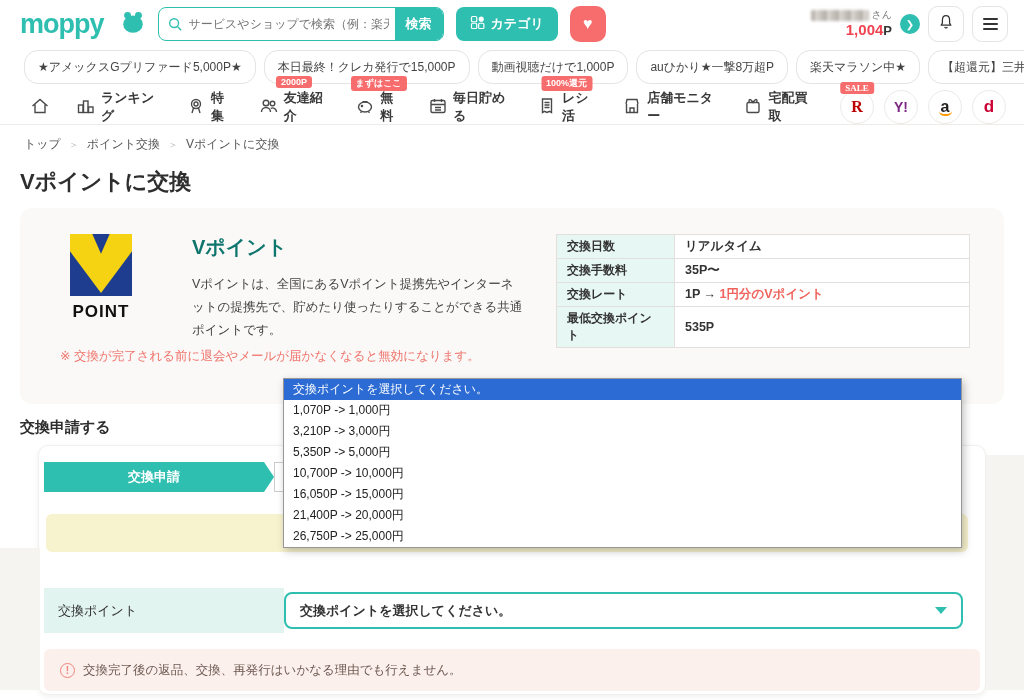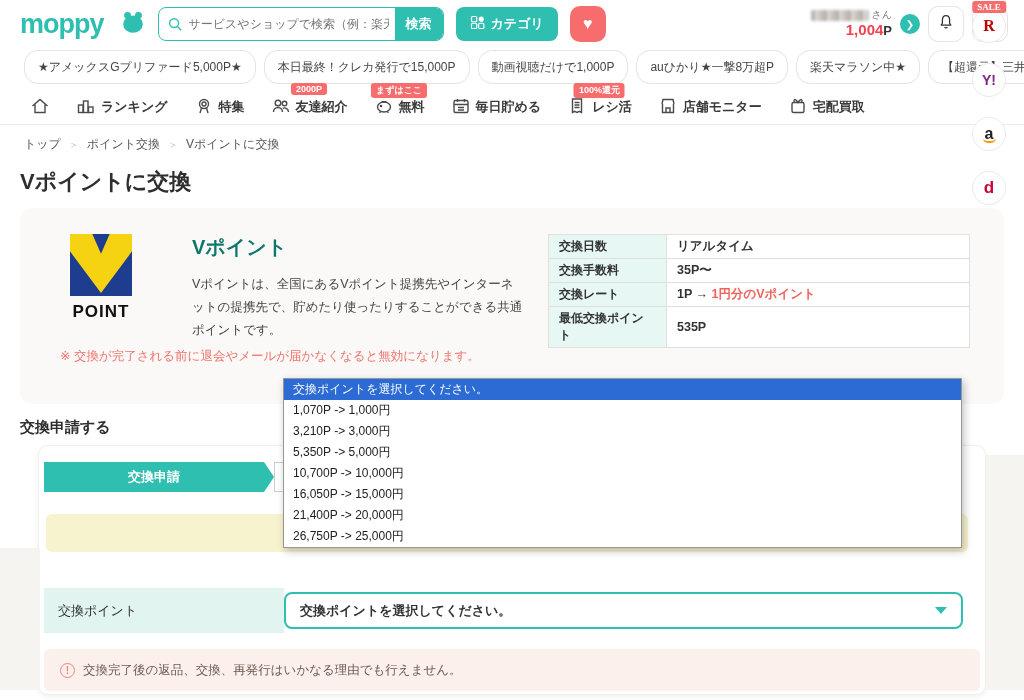--- a/index.html
+++ b/index.html
@@ -31,21 +31,21 @@
 
   
   .ticker { height:38px; display:flex; align-items:center; gap:8px; padding-left:24px; overflow:hidden; white-space:nowrap; }
   .chip { flex:0 0 auto; height:26px; display:flex; align-items:center; border:1px solid #e6e3e0; border-radius:14px; padding:16px 13px; font-size:12px; color:#444; cursor:pointer; background:#fff; }
 
   
   .nav { height:39px; display:flex; align-items:center; gap:26px; padding:4px 18px 0 30px; border-bottom:1px solid #eeebe8; }
   .nav-item { position:relative; display:flex; align-items:center; gap:5px; font-size:13px; font-weight:bold; color:#3a3a3a; cursor:pointer; }
   .nav-item svg { stroke:#4a4a4a; fill:none; stroke-width:1.4; }
   .nav-badge { position:absolute; top:-13px; left:50%; transform:translateX(-50%); background:#f76c6c; color:#fff; font-size:9px; font-weight:bold; border-radius:3px; padding:1px 5px; white-space:nowrap; }
-  .brands { margin-left:auto; display:flex; gap:20px;flex-direction:column; }
+  .brands { margin-left:auto; display:flex; gap:10px; }
   .brand { position:relative; width:34px; height:34px; border:1px solid #eceae7; border-radius:50%; background:#fff; display:flex; align-items:center; justify-content:center; font-weight:bold; font-size:16px; cursor:pointer; }
   .brand .nav-badge { top:-9px; }
   .brand-r { color:#bf0000; font-family:"Liberation Serif",serif; }
   .brand-y { color:#7d2882; font-size:14px; }
   .brand-a { color:#221f1f; position:relative; }
   .brand-a i { position:absolute; bottom:7px; left:10px; width:13px; height:5px; border:0; border-bottom:2px solid #f90; border-radius:0 0 8px 8px; }
   .brand-d { color:#cc0033; font-size:17px; }
 
   
   .breadcrumb { padding:11px 0 0 24px; font-size:12px; color:#555; display:flex; gap:8px; align-items:center; }
@@ -54,21 +54,21 @@
   .page-title { margin:14px 0 0 20px; font-size:22px; font-weight:bold; color:#2e2e2e; }
 
   
   .info-card { margin:11px 20px 0; height:196px; background:#faf9f7; border-radius:12px; padding-top:26px; }
   .card-top { display:flex; padding:0 34px 0 48px; height:102px; }
   .vlogo-wrap { width:66px; text-align:center; }
   .vlogo-word { font-size:17px; font-weight:bold; color:#111; letter-spacing:1px; margin-top:2px; font-family:"Liberation Sans",sans-serif; }
   .v-text-col { margin-left:58px; width:332px; }
   .v-name { font-size:20px; font-weight:bold; color:#0f766e; }
   .v-desc { margin-top:12px; font-size:12.5px; line-height:1.85; color:#444; }
-  .v-table { margin-left:24px; flex:1; border-collapse:collapse; height:90px; align-self:flex-start; width:422px; }
+  .v-table { margin-left:32px; flex:1; border-collapse:collapse; height:90px; align-self:flex-start; width:422px; }
   .v-table td { border:1px solid #e2dfdc; font-size:12px; padding:3px 10px; background:#fff; }
   .v-table td.lbl { background:#e7f7f3; font-weight:bold; width:118px; }
   .v-table td.val { font-weight:bold; font-size:12.5px; }
   .v-table .accent { color:#f0635c; }
   .card-notes { padding:10px 0 0 40px; font-size:12.5px; line-height:1.7; color:#f0736c; }
 
   
   .apply-heading { margin:14px 0 0 20px; font-size:15px; font-weight:bold; color:#2e2e2e; }
   .apply-card { margin:8px 38px 0; height:250px; background:#fff; border:1px solid #f1efec;
     border-radius:10px; box-shadow:0 2px 6px rgba(0,0,0,.06); padding:16px 5px 0; }

